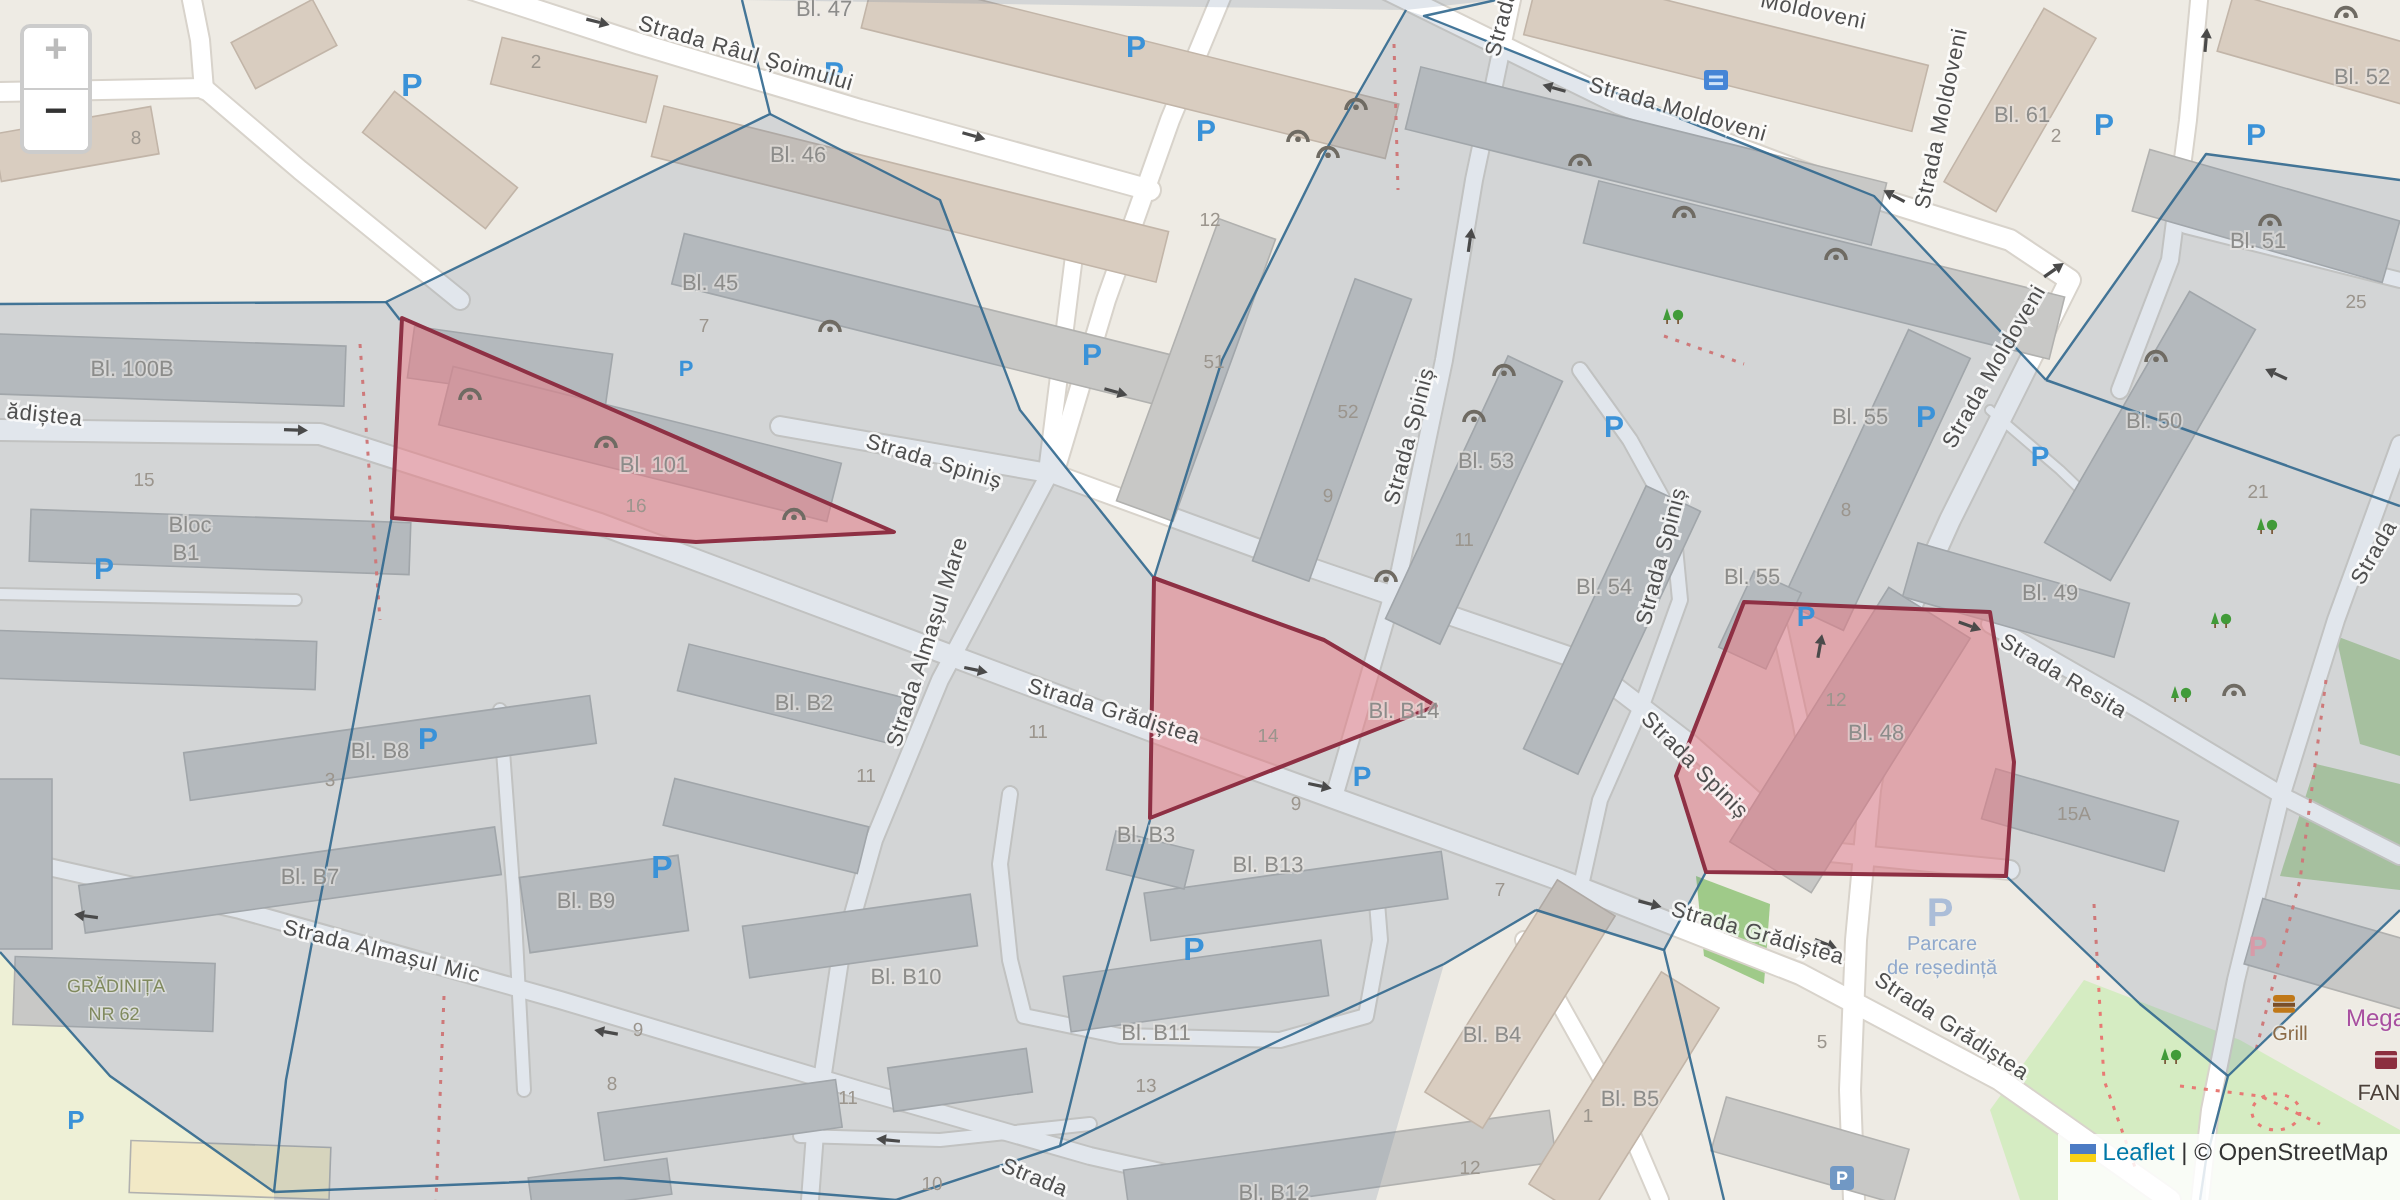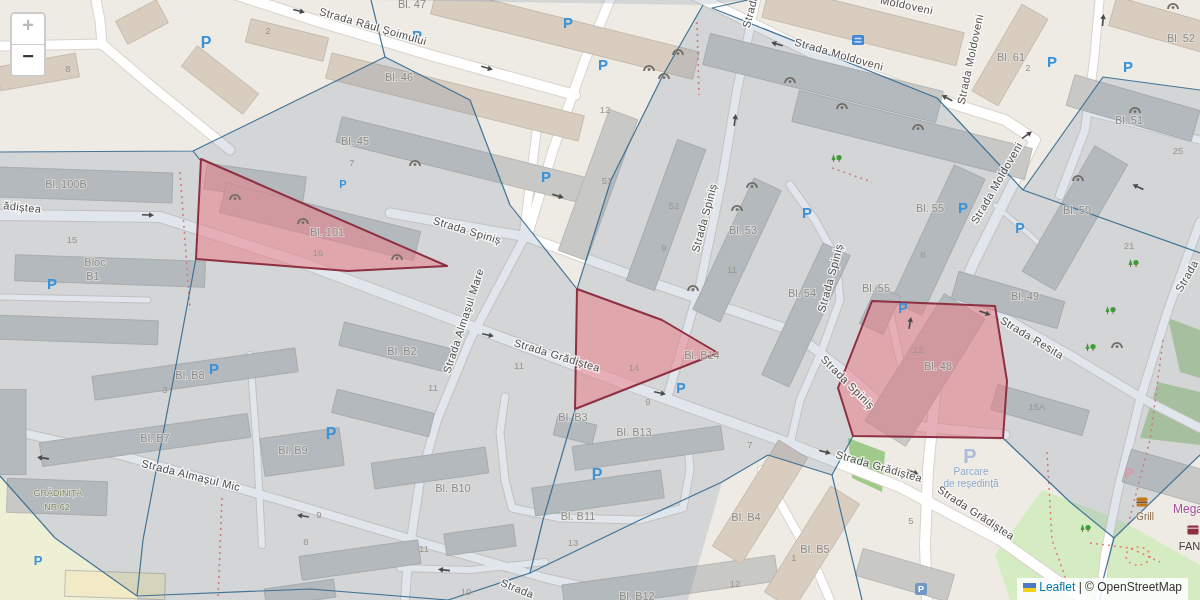--- a/index.html
+++ b/index.html
@@ -5,22 +5,22 @@
   html,body{margin:0;padding:0;background:#ddd;}
   #viewport{position:relative;width:1200px;height:600px;overflow:hidden;
     font-family:"Liberation Sans",sans-serif;background:#eeebe4;cursor:default;}
   #mapsvg{position:absolute;left:0;top:0;}
   .zoomctl{position:absolute;left:10px;top:12px;width:32px;background:#fff;
     border:2px solid rgba(0,0,0,0.2);border-radius:5px;z-index:20;overflow:hidden;}
   .zoomctl a{display:block;width:32px;height:30px;line-height:30px;text-align:center;
     font:bold 20px "Liberation Sans",sans-serif;text-decoration:none;background:#fff;}
   .zoomctl a.zin{color:#bbb;border-bottom:1px solid #ccc;}
   .zoomctl a.zout{color:#333;}
-  .attrib{position:absolute;right:12px;bottom:0;background:rgba(255,255,255,0.85);
-    padding:2px 6px 6px 6px;font:12px "Liberation Sans",sans-serif;color:#333;z-index:20;}
+  .attrib{position:absolute;right:0;bottom:0;background:rgba(255,255,255,0.85);
+    padding:2px 6px 17px 6px;font:12px "Liberation Sans",sans-serif;color:#333;z-index:20;}
   .attrib a{color:#0078A8;text-decoration:none;}
   .attrib .flag{display:inline-block;width:13px;height:9px;vertical-align:-1px;margin-right:3px;}
   .attrib .flag i{display:block;width:13px;height:4.5px;}
   .attrib .flag .b{background:#4C7BC4;}
   .attrib .flag .y{background:#F7D117;}
 </style>
 </head>
 <body>
 
 <div id="viewport">

